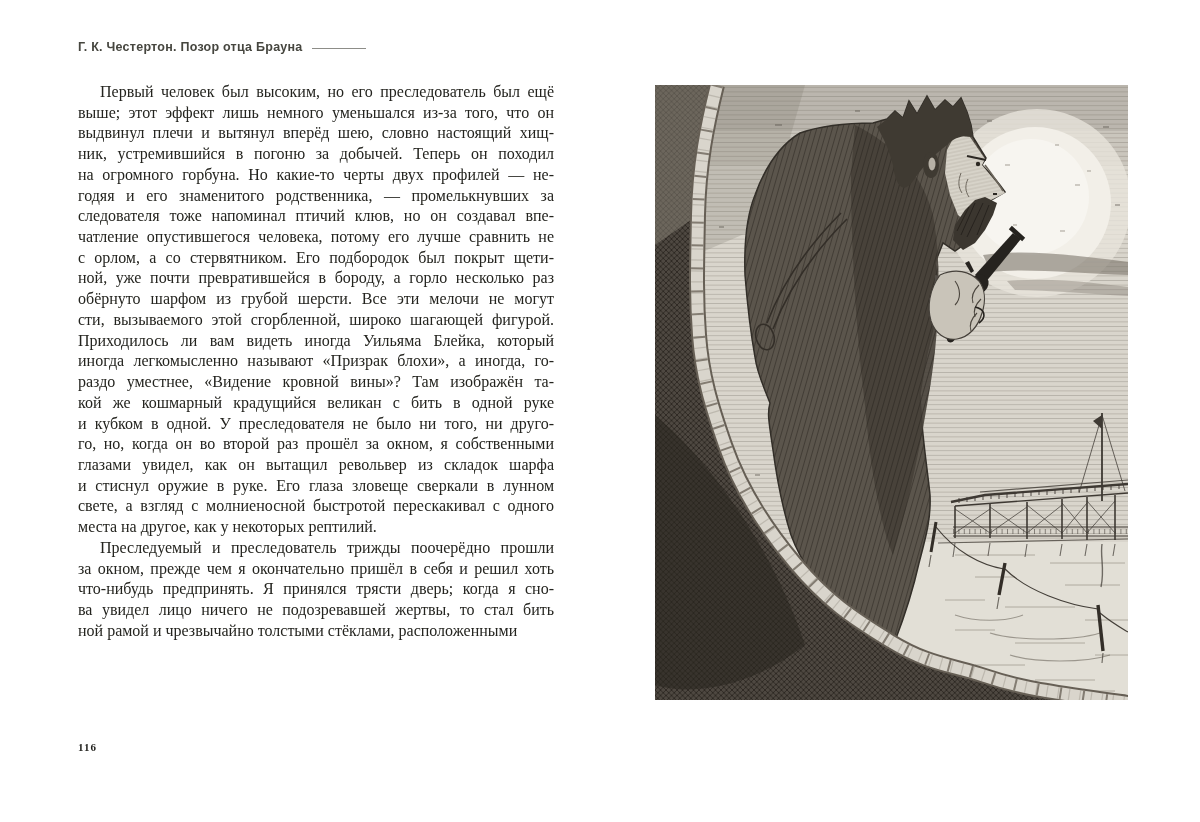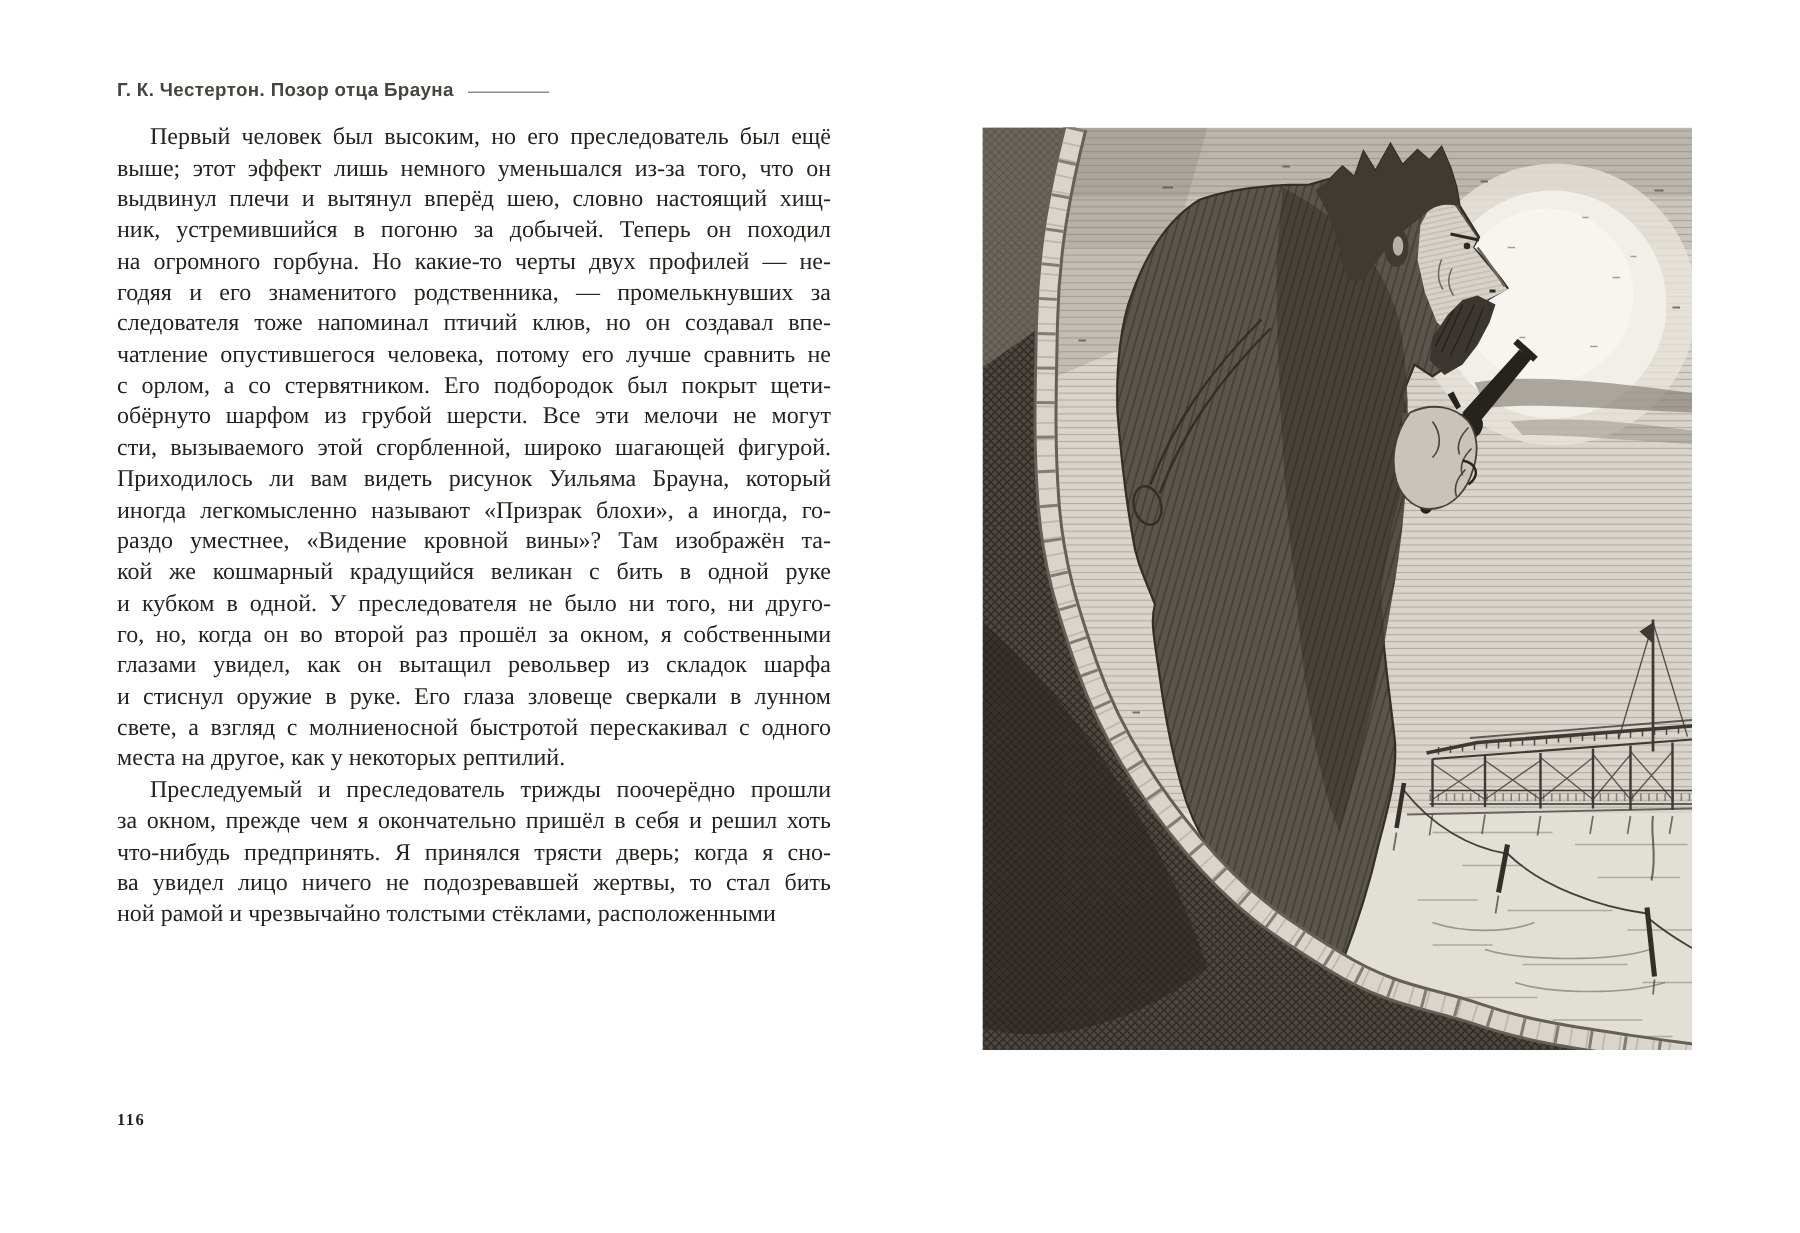--- a/index.html
+++ b/index.html
@@ -1,18 +1,18 @@
 <!DOCTYPE html>
 <html><head>
 <meta charset="utf-8">
 <style>
   html,body{margin:0;padding:0;background:#e9e9e9;}
   .page{position:relative;width:1200px;height:822px;background:#ffffff;overflow:hidden;
         font-family:"Liberation Serif",serif;}
-  .running-header{position:absolute;left:78px;top:53px;display:flex;align-items:center;
+  .running-header{position:absolute;left:78px;top:40px;display:flex;align-items:center;
         font-family:"Liberation Sans",sans-serif;font-size:12.5px;font-weight:700;
         letter-spacing:.25px;color:#46463f;}
   .header-rule{width:54px;height:1px;background:#8d8d88;margin-left:9px;margin-top:2px;}
   .body-text{position:absolute;left:78px;top:82px;width:476px;color:#24241f;
         font-size:16px;line-height:20.72px;}
   .para{margin:0;}
   .line{text-align:justify;text-align-last:justify;}
   .line.first{text-indent:22px;}
   .line.last{text-align-last:left;}
   .page-number{position:absolute;left:78px;top:741px;font-size:11px;font-weight:700;
@@ -34,23 +34,24 @@
       <div class="para">
         <div class="line first">Первый человек был высоким, но его преследователь был ещё</div>
         <div class="line">выше; этот эффект лишь немного уменьшался из-за того, что он</div>
         <div class="line">выдвинул плечи и вытянул вперёд шею, словно настоящий хищ-</div>
         <div class="line">ник, устремившийся в погоню за добычей. Теперь он походил</div>
         <div class="line">на огромного горбуна. Но какие-то черты двух профилей — не-</div>
         <div class="line">годяя и его знаменитого родственника, — промелькнувших за</div>
         <div class="line">следователя тоже напоминал птичий клюв, но он создавал впе-</div>
         <div class="line">чатление опустившегося человека, потому его лучше сравнить не</div>
         <div class="line">с орлом, а со стервятником. Его подбородок был покрыт щети-</div>
+        <div class="line">ной, уже почти превратившейся в бороду, а горло несколько раз</div>
         <div class="line">обёрнуто шарфом из грубой шерсти. Все эти мелочи не могут</div>
         <div class="line">сти, вызываемого этой сгорбленной, широко шагающей фигурой.</div>
-        <div class="line">Приходилось ли вам видеть рисунок Уильяма Брауна, который</div>
+        <div class="line">Приходилось ли вам видеть иногда Уильяма Блейка, который</div>
         <div class="line">иногда легкомысленно называют «Призрак блохи», а иногда, го-</div>
         <div class="line">раздо уместнее, «Видение кровной вины»? Там изображён та-</div>
         <div class="line">кой же кошмарный крадущийся великан с бить в одной руке</div>
         <div class="line">и кубком в одной. У преследователя не было ни того, ни друго-</div>
         <div class="line">го, но, когда он во второй раз прошёл за окном, я собственными</div>
         <div class="line">глазами увидел, как он вытащил револьвер из складок шарфа</div>
         <div class="line">и стиснул оружие в руке. Его глаза зловеще сверкали в лунном</div>
         <div class="line">свете, а взгляд с молниеносной быстротой перескакивал с одного</div>
         <div class="line last">места на другое, как у некоторых рептилий.</div>
       </div>

